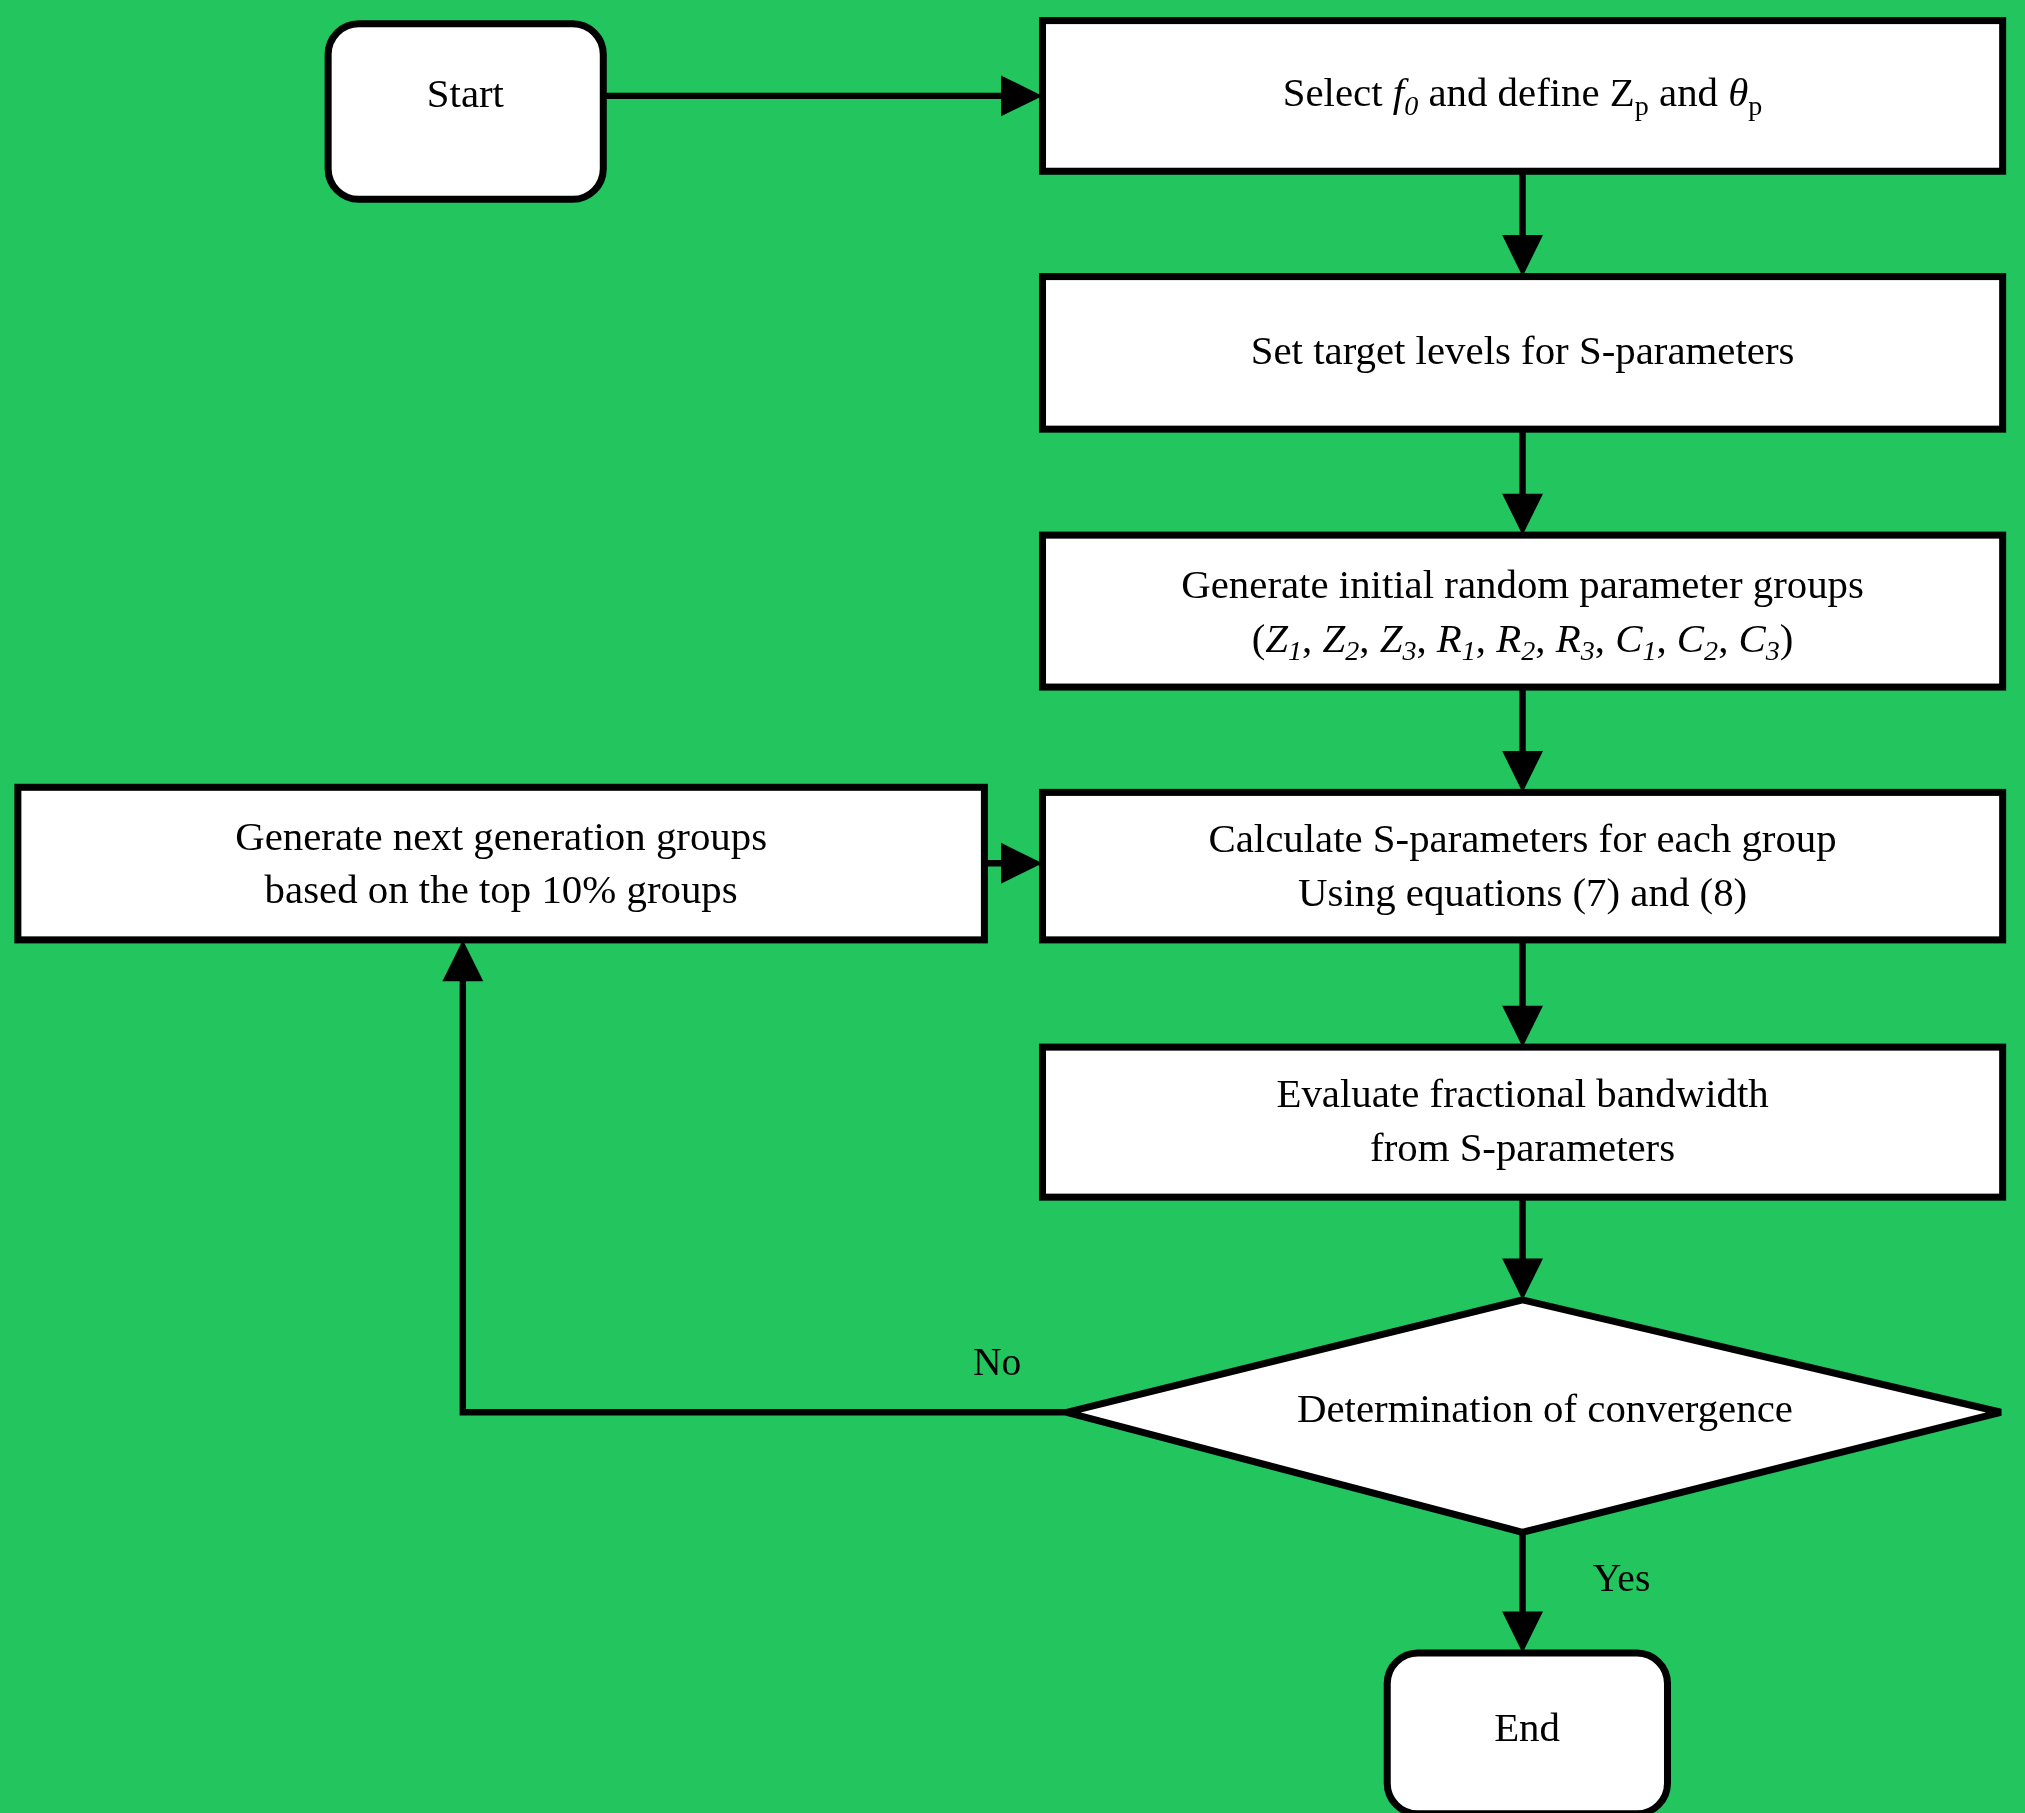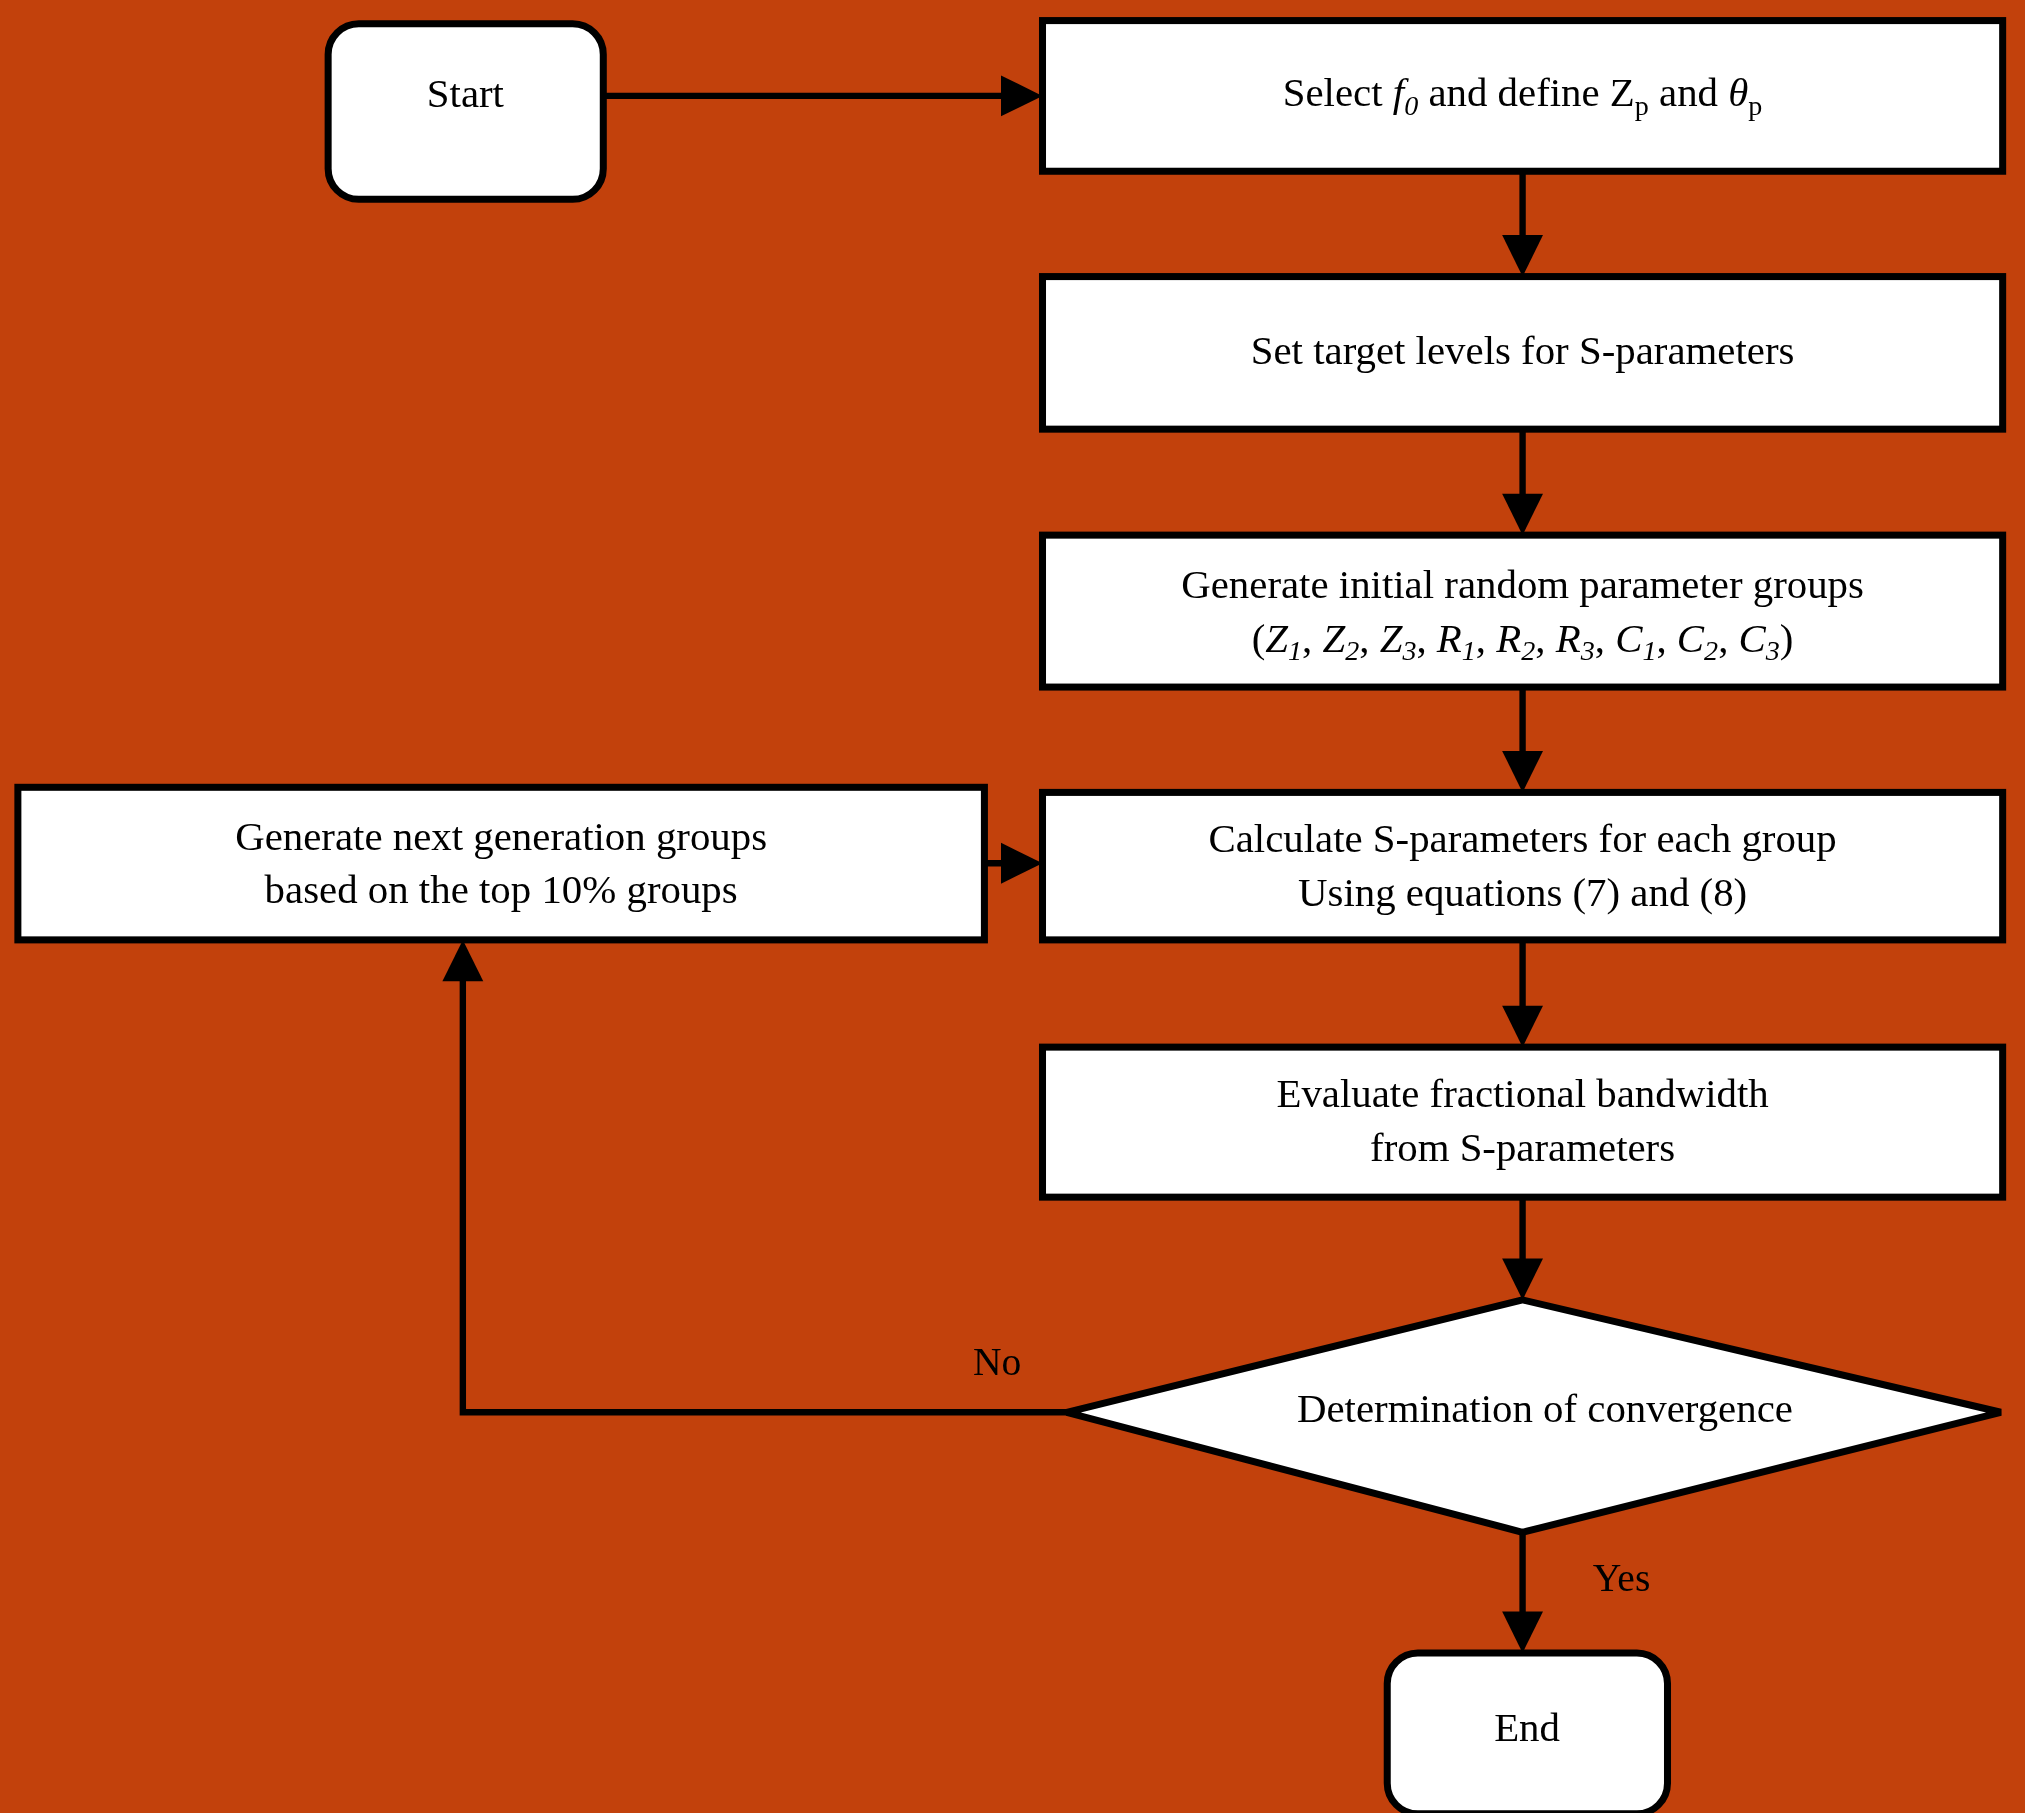--- a/index.html
+++ b/index.html
@@ -10,21 +10,21 @@
   body {
     width: 2025px;
     height: 1814px;
     overflow: hidden;
     font-family: "Liberation Serif", "DejaVu Serif", serif;
   }
   #flowchart-root {
     position: relative;
     width: 2025px;
     height: 1814px;
-    background: #c2410c;
+    background: #22c55e;
   }
   svg#diagram {
     display: block;
     width: 2025px;
     height: 1814px;
   }
   .node-shape {
     fill: #ffffff;
     stroke: #000000;
     stroke-width: 11;

